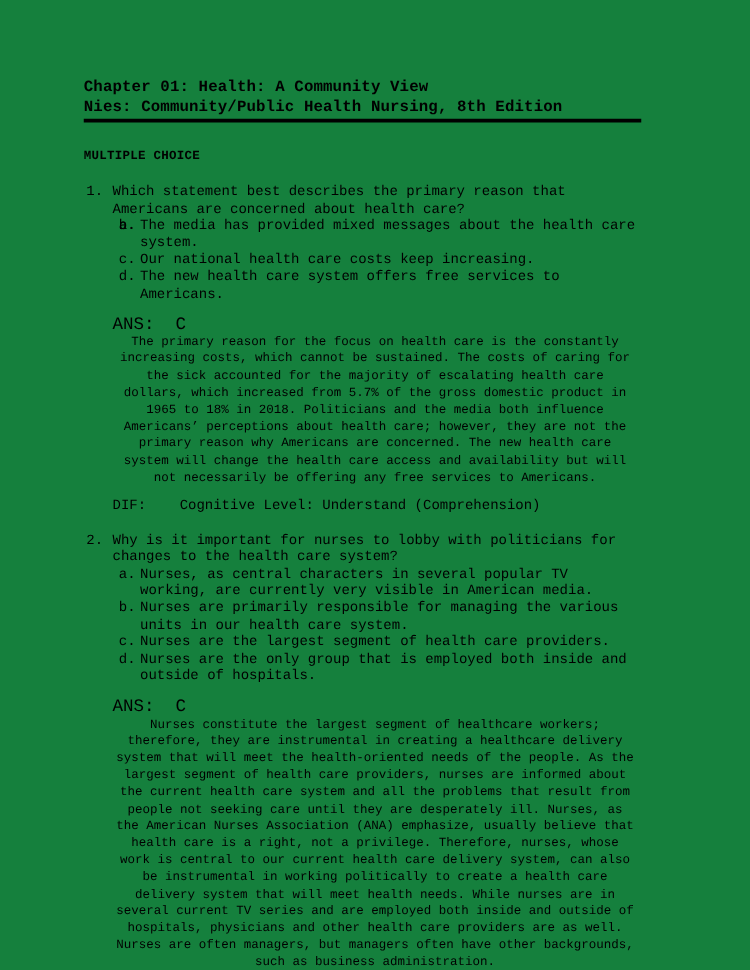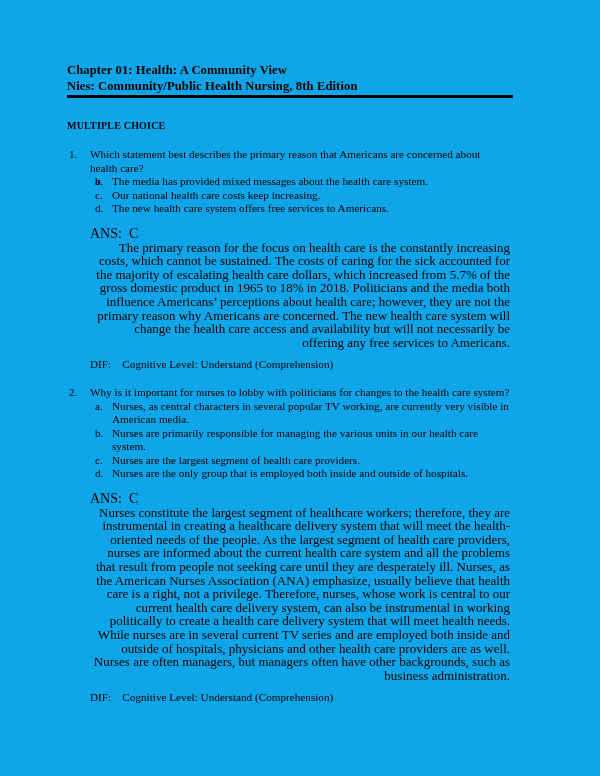--- a/index.html
+++ b/index.html
@@ -14,22 +14,23 @@
     font-family: "Liberation Serif", "DejaVu Serif", serif;
     color: #000000;
     -webkit-font-smoothing: antialiased;
   }
   .page {
     position: absolute;
     left: 0;
     top: 0;
     width: 600px;
     height: 776px;
-    background: #0ea5e9;
+    background: #15803d;
     overflow: hidden;
+    font-family: Liberation Mono, monospace;
   }
   .doc-header {
     position: absolute;
     left: 67px;
     top: 63px;
     width: 446px;
   }
   .header-line {
     font-size: 12.6px;
     font-weight: bold;
@@ -101,23 +102,23 @@
     margin-top: 11px;
     padding-left: 90px;
     padding-right: 90px;
   }
   .ans-label {
     font-size: 14px;
     line-height: 13.6px;
     white-space: pre;
   }
   .rationale {
-    font-size: 13px;
-    line-height: 13.6px;
-    text-align: right;
+    font-size: 10px;
+    line-height: 13.6px;
+    text-align: center;
   }
   .dif-line {
     margin-top: 9px;
     padding-left: 90px;
     font-size: 11.2px;
     line-height: 13.6px;
     white-space: pre;
   }
   .block-gap {
     height: 14px;

